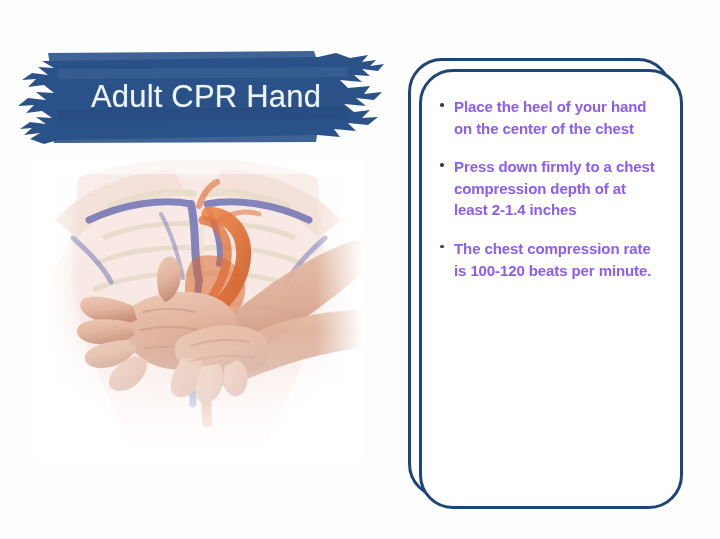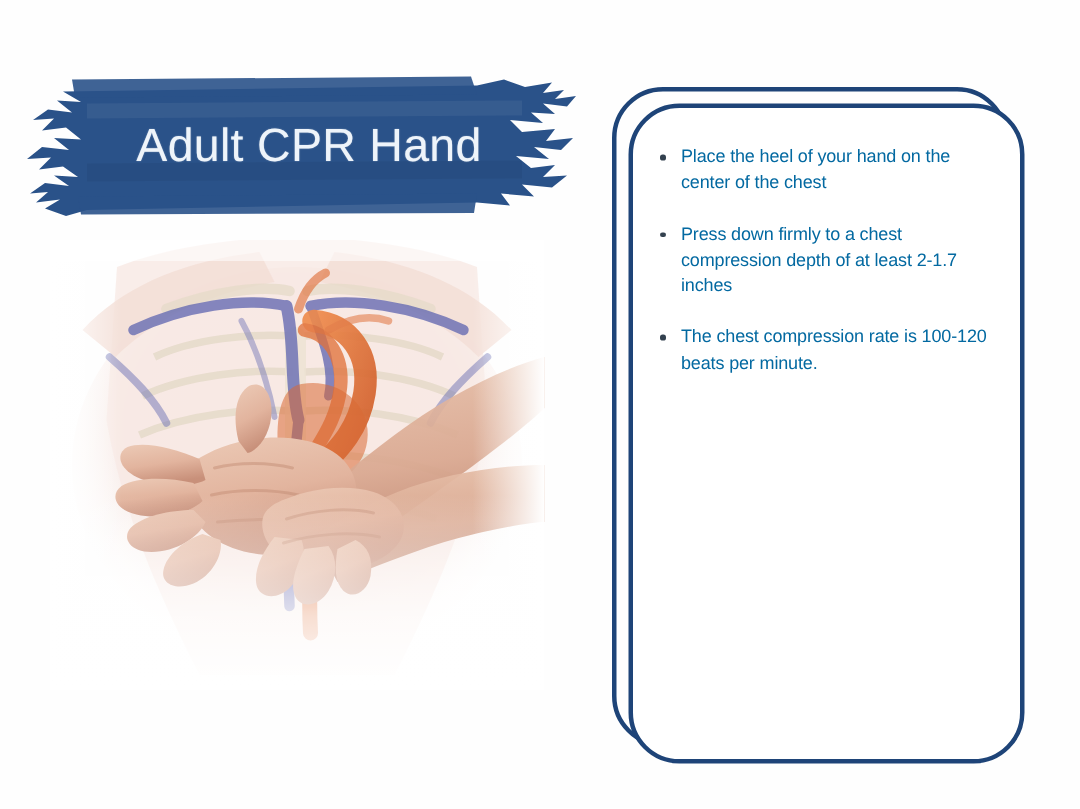--- a/index.html
+++ b/index.html
@@ -131,24 +131,24 @@
   }
   .bullet-dot span {
     display: block;
     width: 3.5px;
     height: 3.5px;
     border-radius: 50%;
     background: #33414f;
   }
   .bullet-text {
     flex: 1 1 auto;
-    color: #0369a1;
-    font-size: 12px;
+    color: #8b5cf6;
+    font-size: 15px;
     line-height: 1.44;
-    font-weight: 400;
+    font-weight: 700;
     letter-spacing: -0.1px;
   }
 </style>
 </head>
 <body>
 
 <div class="canvas">
 
   <div class="title-banner">
     <svg viewBox="0 0 370 100" preserveAspectRatio="none">
@@ -309,21 +309,21 @@
           </div>
         <div class="bullet-text">Place the heel of your hand on the center of the chest</div>
       </div>
 
 
 
       <div class="bullet-item">
         <div class="bullet-dot">
             <span></span>
           </div>
-        <div class="bullet-text">Press down firmly to a chest compression depth of at least 2-1.7 inches</div>
+        <div class="bullet-text">Press down firmly to a chest compression depth of at least 2-1.4 inches</div>
       </div>
 
       <div class="bullet-item">
         <div class="bullet-dot">
             <span></span>
           </div>
         <div class="bullet-text">The chest compression rate is 100-120 beats per minute.</div>
       </div>
 
     </div>

